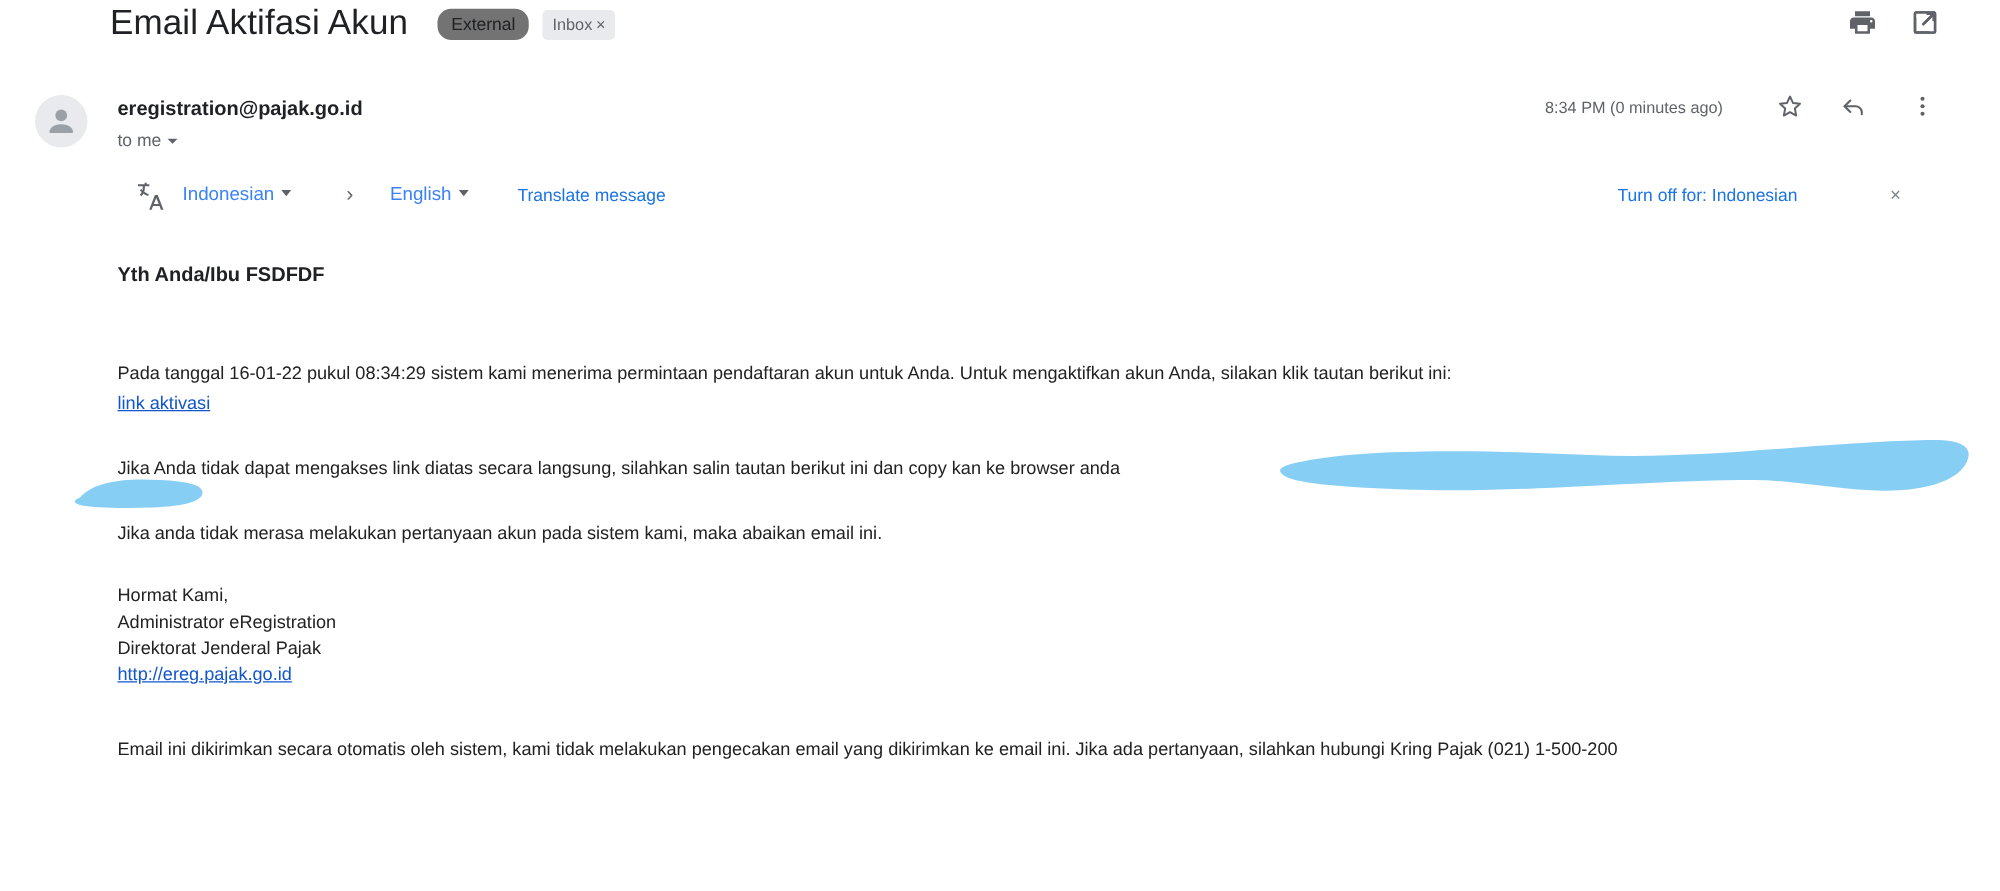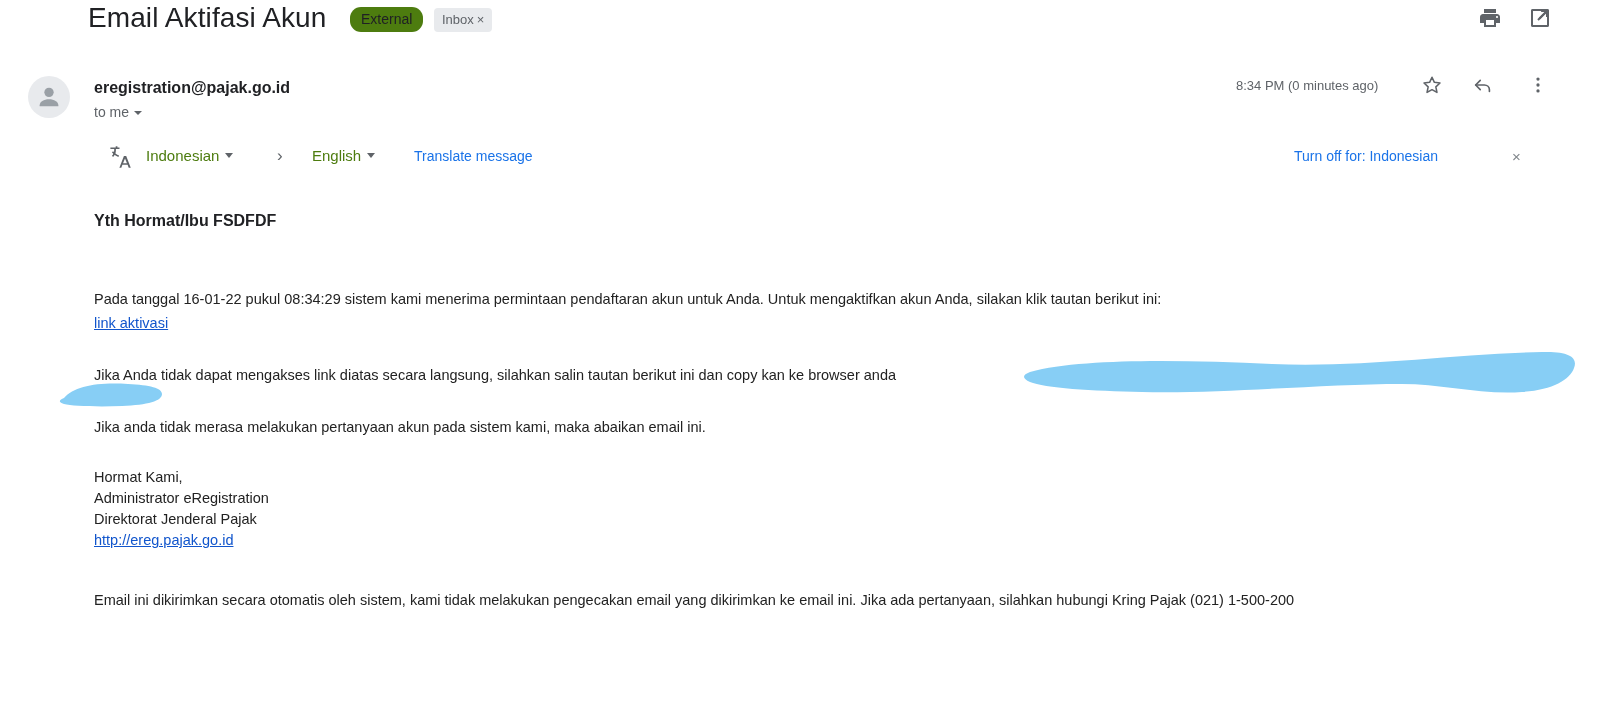--- a/index.html
+++ b/index.html
@@ -32,21 +32,21 @@
     line-height: 36px;
     font-weight: 400;
     color: #202124;
     letter-spacing: 0.1px;
     white-space: nowrap;
   }
   #external-badge {
     position: absolute;
     left: 350px;
     top: 7px;
-    background: #4d7c0f;
+    background: #737373;
     color: #202124;
     font-size: 14px;
     line-height: 14px;
     padding: 5px 11px 6px 11px;
     border-radius: 11px;
     font-weight: 400;
     white-space: nowrap;
   }
   #inbox-chip {
     position: absolute;
@@ -156,21 +156,21 @@
     top: 6px;
     width: 26px;
     height: 26px;
     color: #5f6368;
   }
   .lang-btn {
     position: absolute;
     top: 7px;
     font-size: 15px;
     line-height: 22px;
-    color: #4d7c0f;
+    color: #3b82f6;
     white-space: nowrap;
     cursor: pointer;
     text-align: right;
   }
   .lang-btn .caret {
     display: inline-block;
     margin-left: 6px;
     border-left: 4px solid transparent;
     border-right: 4px solid transparent;
     border-top: 5px solid #5f6368;
@@ -363,21 +363,21 @@
     <span>English</span><span class="caret"></span>
   </div>
 
   <div id="translate-message">Translate message</div>
 
   <div id="turn-off-link">Turn off for: Indonesian</div>
   <div id="turn-off-close">×</div>
 </div>
 
 <div id="email-body">
-  <div id="greeting">Yth Hormat/Ibu FSDFDF</div>
+  <div id="greeting">Yth Anda/Ibu FSDFDF</div>
 
   <div class="body-line" id="para-1">Pada tanggal 16-01-22 pukul 08:34:29 sistem kami menerima permintaan pendaftaran akun untuk Anda. Untuk mengaktifkan akun Anda, silakan klik tautan berikut ini:</div>
 
   <div class="body-line" id="link-aktivasi">
     <span class="body-link">link aktivasi</span>
   </div>
 
   <div class="body-line" id="para-2">Jika Anda tidak dapat mengakses link diatas secara langsung, silahkan salin tautan berikut ini dan copy kan ke browser anda</div>
 
   <div class="body-line" id="para-3">Jika anda tidak merasa melakukan pertanyaan akun pada sistem kami, maka abaikan email ini.</div>

